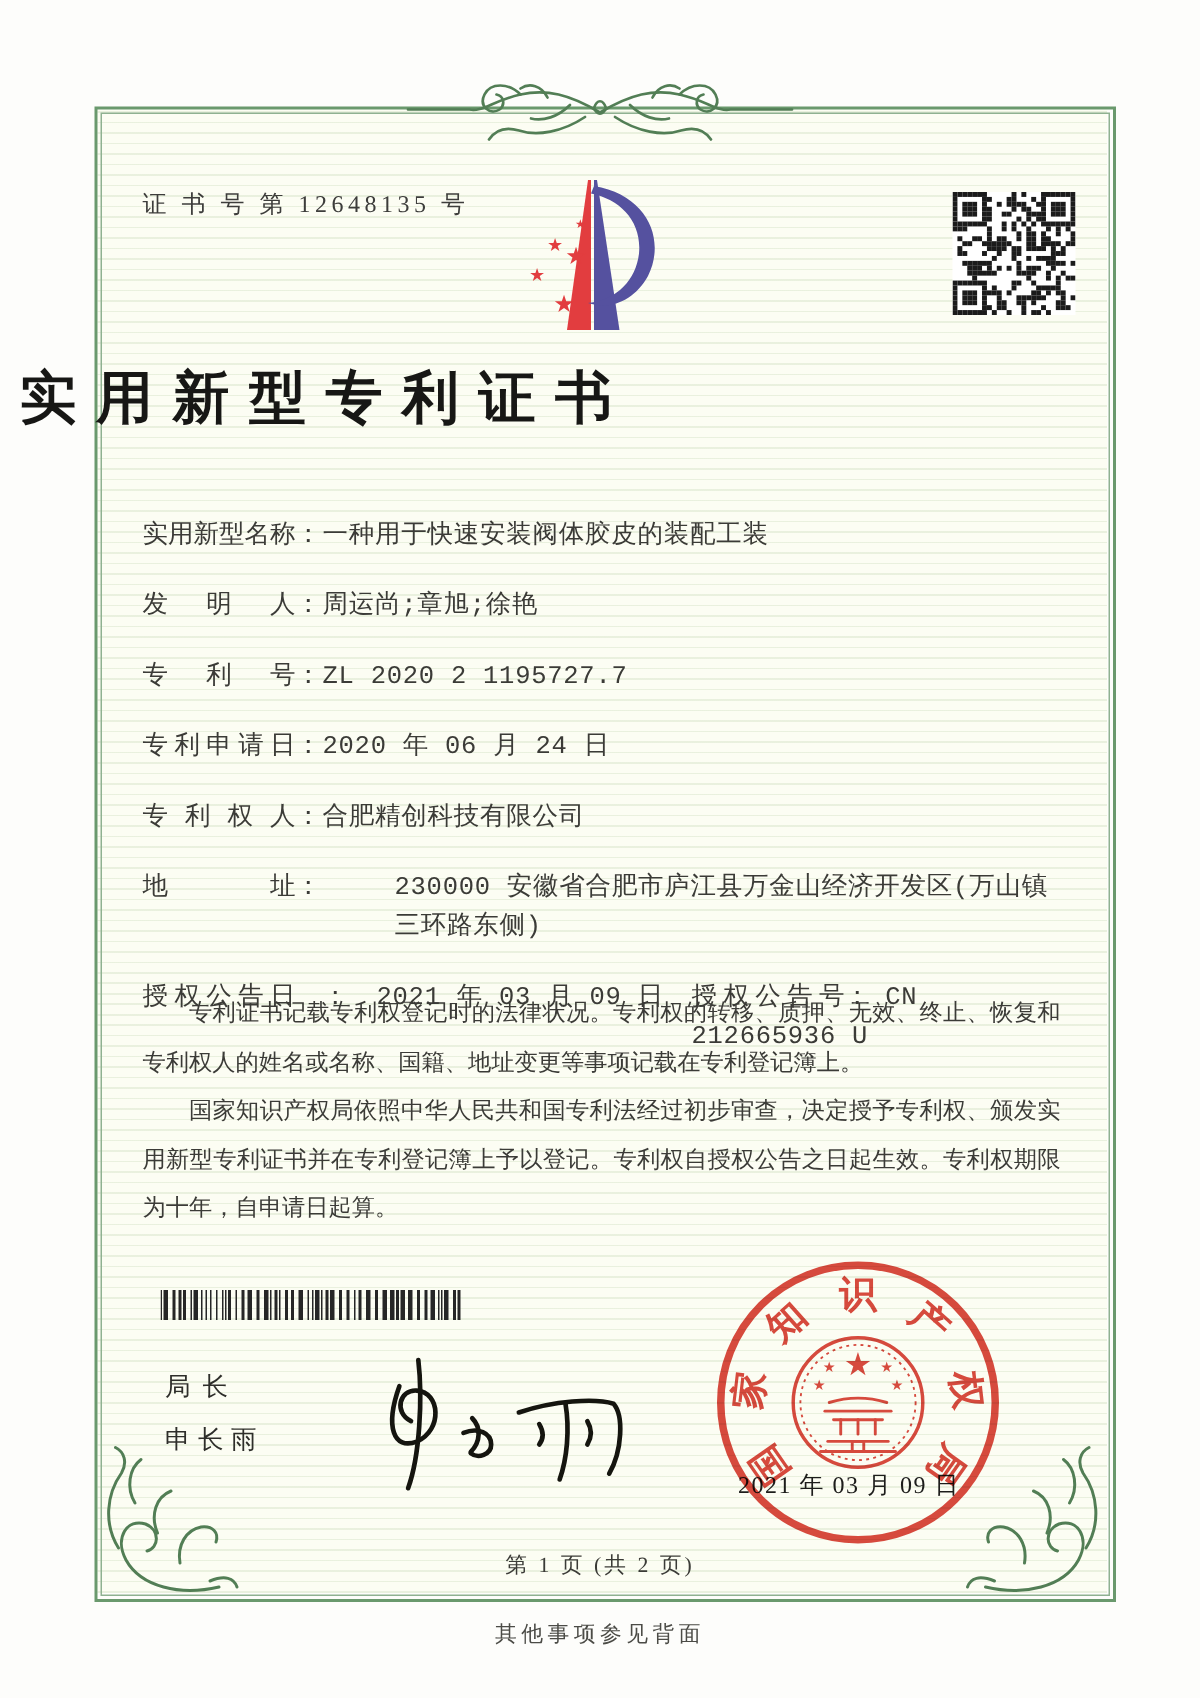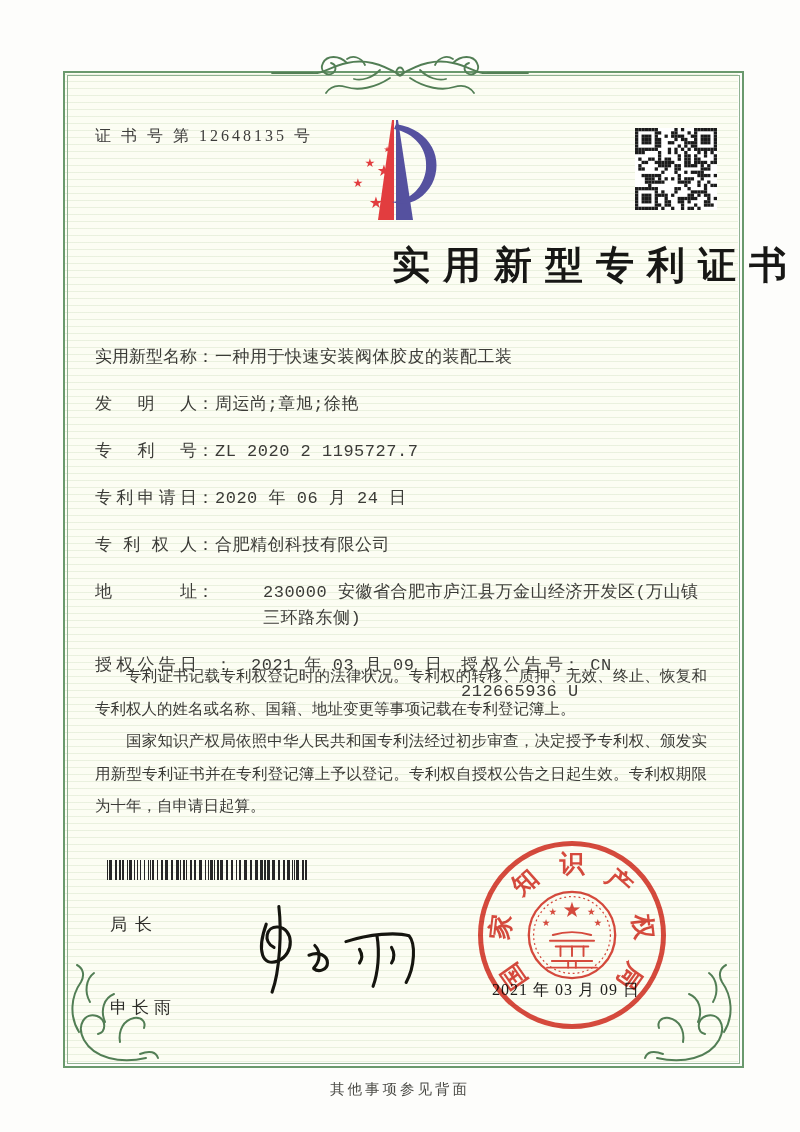--- a/index.html
+++ b/index.html
@@ -27,39 +27,39 @@
   .orn{position:absolute; pointer-events:none;}
   
   .cert-no{
     position:absolute; left:95px; top:126px;
     font-size:16px; letter-spacing:3px; color:#3d3d3b;
   }
   .logo{position:absolute; left:334px; top:112px; width:125px; height:125px;}
   .qr{position:absolute; left:635px; top:128px; width:82px; height:82px; background:#fff;}
   .title{
     position:absolute; left:0; top:240px; width:800px;
-    text-align:right; font-size:38px; font-weight:700; color:#171715;
+    text-align:left; font-size:38px; font-weight:700; color:#171715;
     letter-spacing:13px; text-indent:13px;
   }
   
   .fields{position:absolute; left:95px; top:345px; width:615px; font-size:17px; color:#3b3b37;}
   .frow{display:flex; line-height:26px; margin-bottom:21px;font-family:Liberation Mono, monospace;}
   .flabel{display:inline-block; width:102px; text-align:justify; text-align-last:justify; flex:0 0 102px;}
   .fcolon{flex:0 0 18px;}
   .fvalue{letter-spacing:0.5px;}
   .frow.addr .fvalue{max-width:460px;margin-left:48px;}
   .grant-left{display:flex; width:366px; flex:0 0 366px;gap:18px;}
   
   .paras{position:absolute; left:95px; top:660px; width:612px;
     font-size:15.5px; line-height:32.5px; color:#3b3b37; text-align:justify;}
   .paras p{margin:0; text-indent:2em;}
   
   .barcode{position:absolute; left:107px; top:860px; width:204px; height:20px;}
   .signer-title{position:absolute; left:110px; top:913px; font-size:17px; letter-spacing:8px; color:#2e2e2a;}
-  .signer-name{position:absolute; left:110px; top:948px; font-size:17px; letter-spacing:5px; color:#2e2e2a;margin-top:48px;}
+  .signer-name{position:absolute; left:110px; top:948px; font-size:17px; letter-spacing:5px; color:#2e2e2a;}
   .signature{position:absolute; left:233px; top:895px; width:185px; height:102px;}
   .seal-date{position:absolute; left:492px; top:980px; font-size:16px; color:#1d1d1b; letter-spacing:1px; z-index:1;}
   .seal{
     position:absolute; left:478px; top:841px; width:188px; height:188px; z-index:2;
     mix-blend-mode:multiply; opacity:0.93;
   }
   .seal-ring{position:absolute; left:0; top:0; width:178px; height:178px;
     border:5px solid #d63c31; border-radius:50%;}
   .seal-char{position:absolute; width:28px; height:28px; text-align:center;
     font-size:25px; font-weight:700; color:#d63c31; line-height:28px;}
@@ -574,15 +574,16 @@
     </svg>
   <div class="seal-char" style="left: 21.8402px; top: 120.724px; transform: rotate(-125deg);">国</div>
       <div class="seal-char" style="left: 9.48008px; top: 71.7574px; transform: rotate(-83.3333deg);">家</div>
       <div class="seal-char" style="left: 32.7995px; top: 26.9612px; transform: rotate(-41.6667deg);">知</div>
       <div class="seal-char" style="left: 80px; top: 9px; transform: rotate(0deg);">识</div>
       <div class="seal-char" style="left: 127.201px; top: 26.9612px; transform: rotate(41.6667deg);">产</div>
       <div class="seal-char" style="left: 150.52px; top: 71.7574px; transform: rotate(83.3333deg);">权</div>
       <div class="seal-char" style="left: 138.16px; top: 120.724px; transform: rotate(125deg);">局</div>
     </div>
 
+  <div class="page-num">第 1 页 (共 2 页)</div>
   <div class="back-note">其他事项参见背面</div>
 
 </div>
 
 </body></html>

